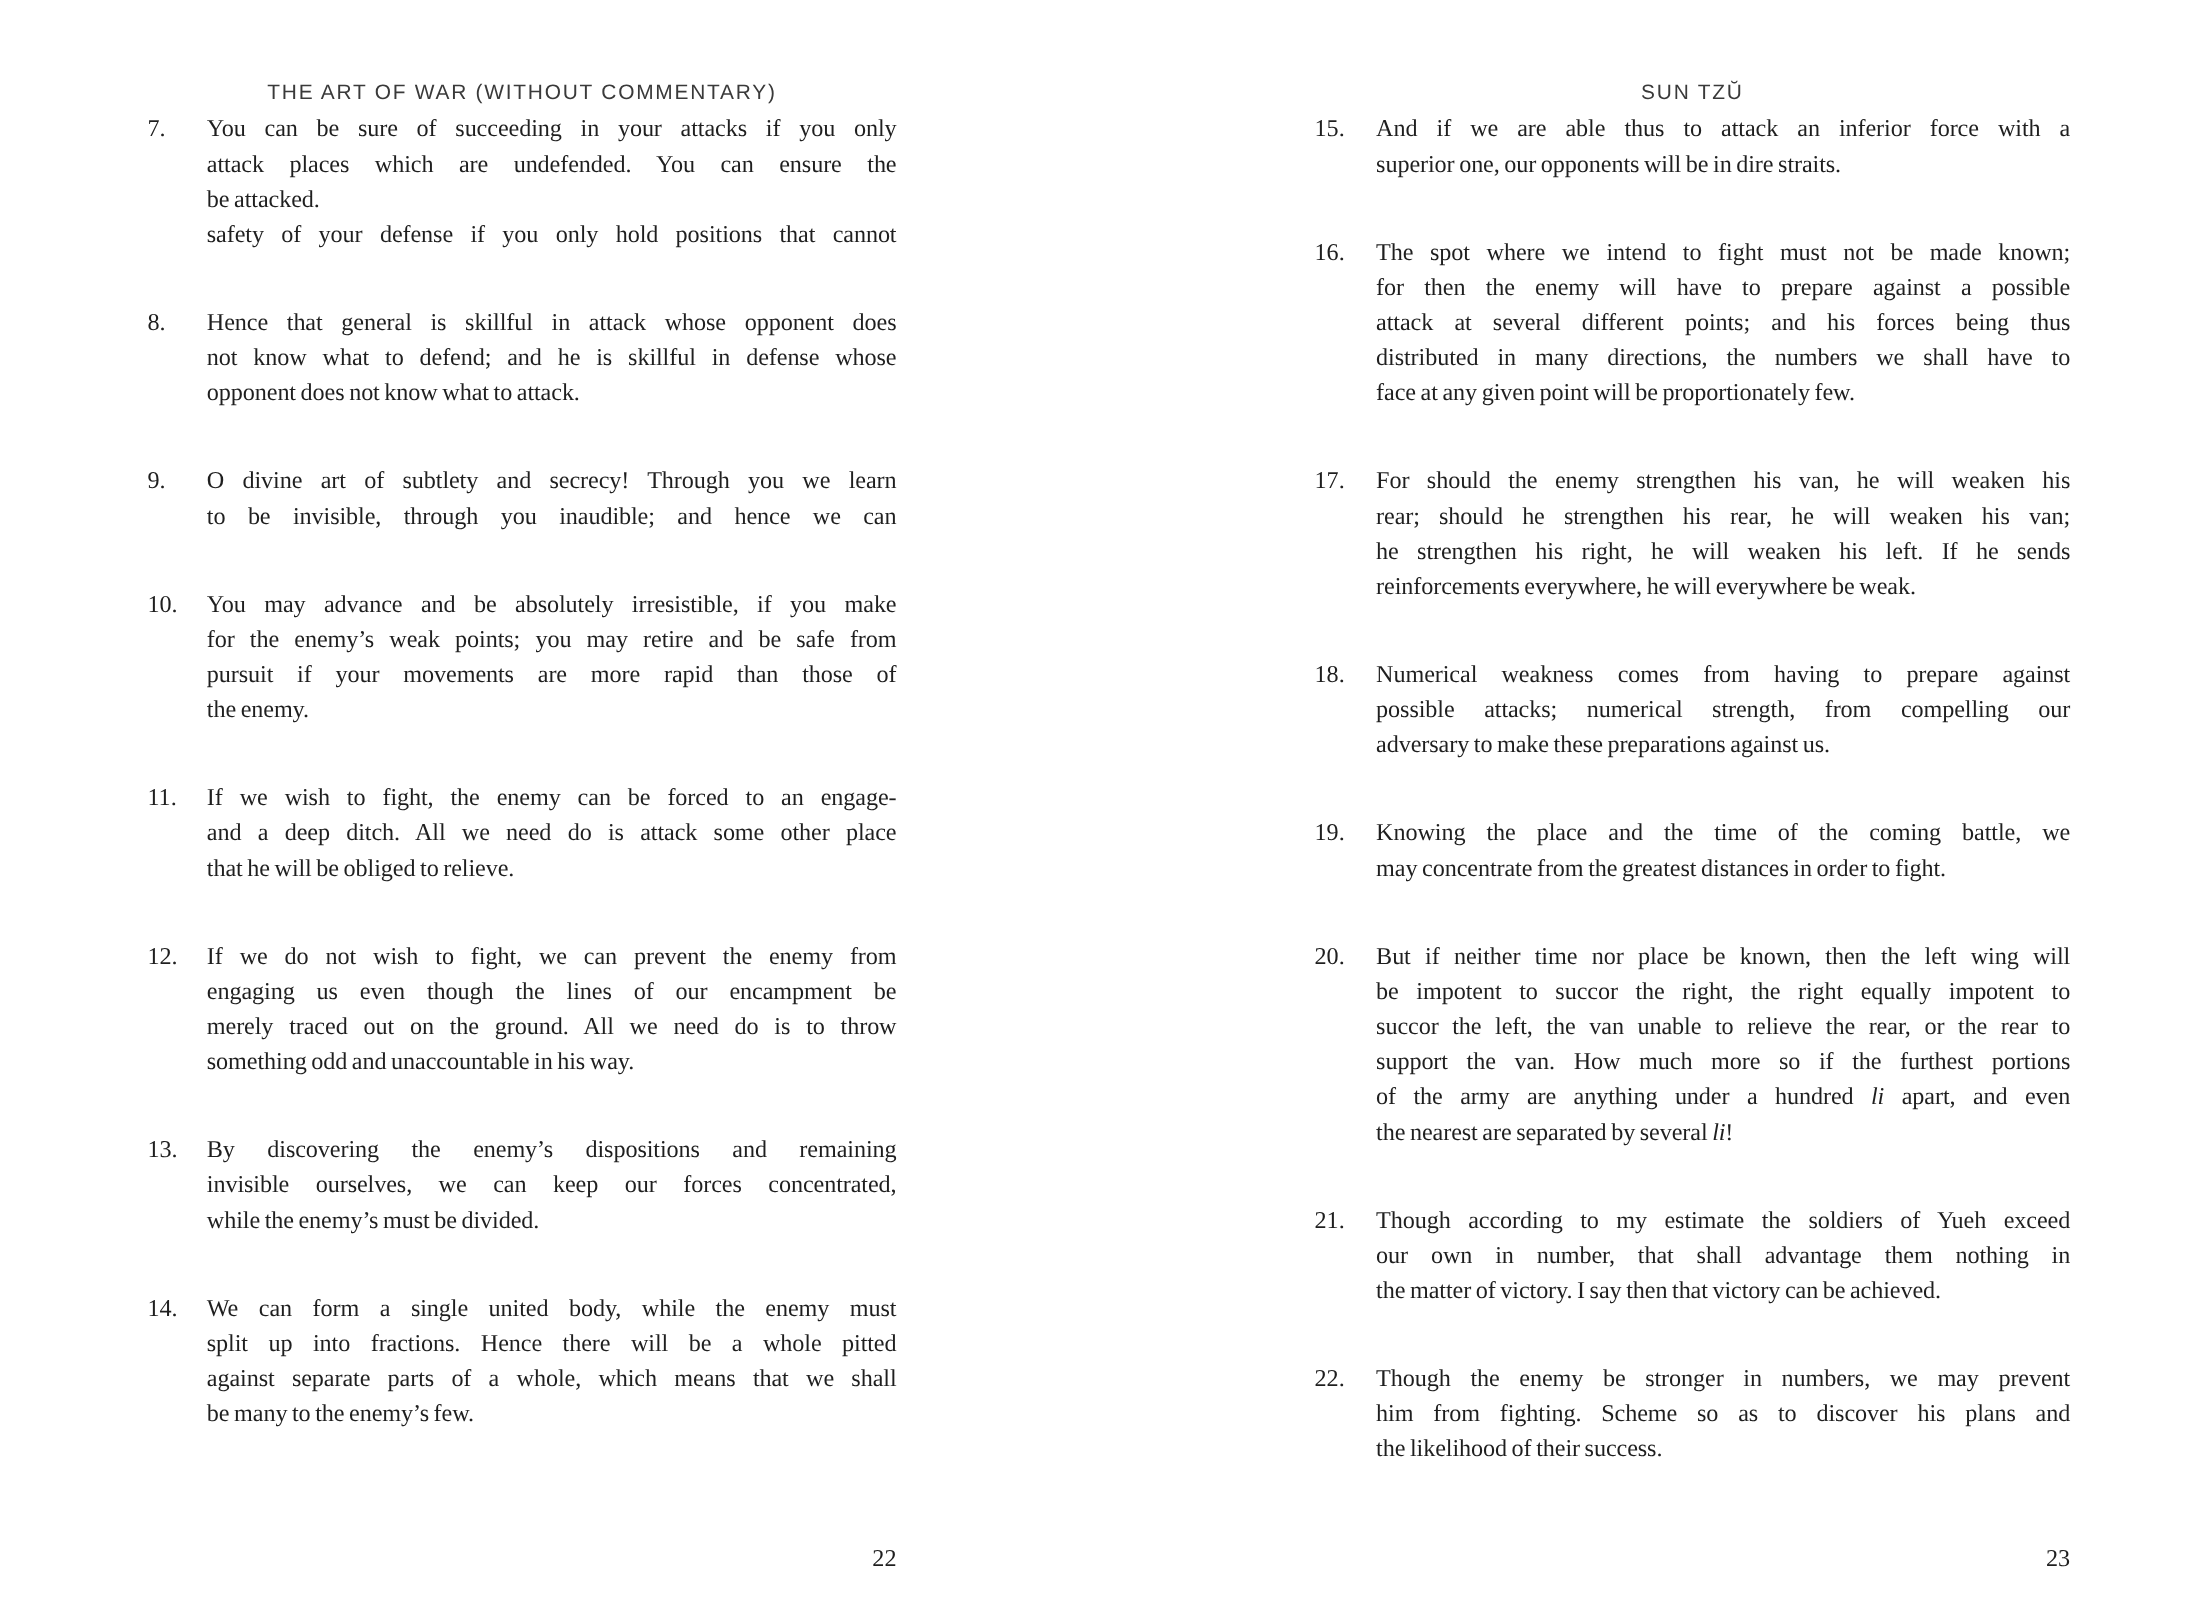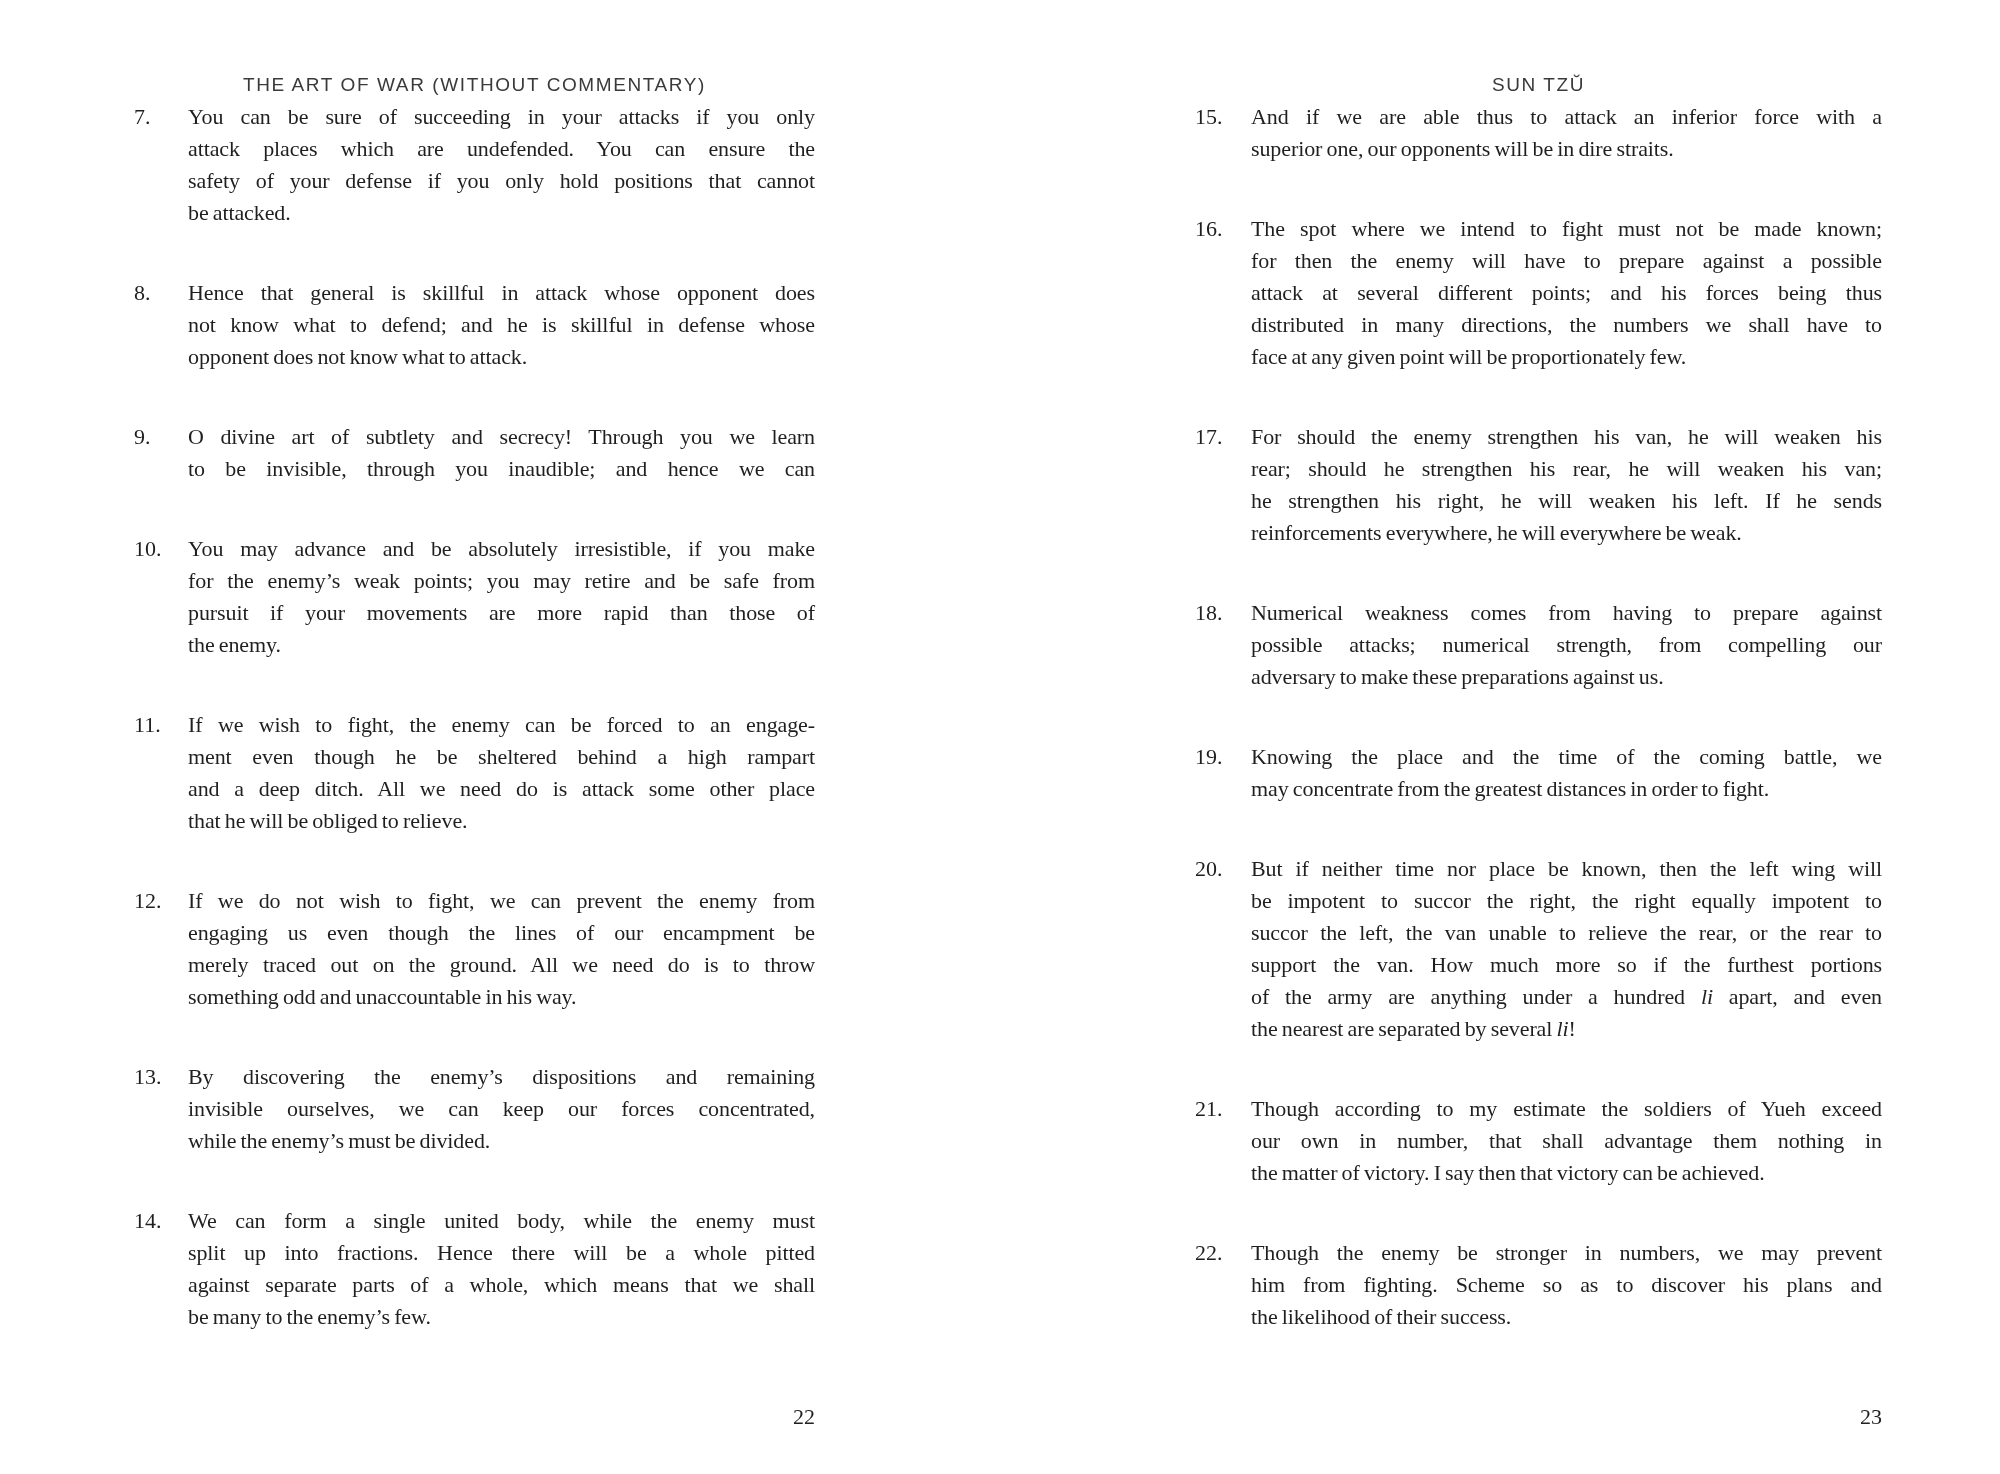--- a/index.html
+++ b/index.html
@@ -82,22 +82,22 @@
 <div>
 
   <section class="page left">
     <header class="running-head">THE ART OF WAR (WITHOUT COMMENTARY)</header>
     <div class="items">
         <div class="item">
           <span class="num">7.</span>
           <div class="text">
             <span class="line">You can be sure of succeeding in your attacks if you only</span>
             <span class="line">attack places which are undefended. You can ensure the</span>
+            <span class="line last">be attacked.</span>
             <span class="line">safety of your defense if you only hold positions that cannot</span>
-            <span class="line last">be attacked.</span>
           </div>
         </div>
         <div class="item">
           <span class="num">8.</span>
           <div class="text">
             <span class="line">Hence that general is skillful in attack whose opponent does</span>
             <span class="line">not know what to defend; and he is skillful in defense whose</span>
             <span class="line last">opponent does not know what to attack.</span>
           </div>
         </div>
@@ -114,21 +114,20 @@
             <span class="line">You may advance and be absolutely irresistible, if you make</span>
             <span class="line">for the enemy’s weak points; you may retire and be safe from</span>
             <span class="line">pursuit if your movements are more rapid than those of</span>
             <span class="line last">the enemy.</span>
           </div>
         </div>
         <div class="item">
           <span class="num">11.</span>
           <div class="text">
             <span class="line">If we wish to fight, the enemy can be forced to an engage-</span>
-            <span class="line">ment even though he be sheltered behind a high rampart</span>
             <span class="line">and a deep ditch. All we need do is attack some other place</span>
             <span class="line last">that he will be obliged to relieve.</span>
           </div>
         </div>
         <div class="item">
           <span class="num">12.</span>
           <div class="text">
             <span class="line">If we do not wish to fight, we can prevent the enemy from</span>
             <span class="line">engaging us even though the lines of our encampment be</span>
             <span class="line">merely traced out on the ground. All we need do is to throw</span>

